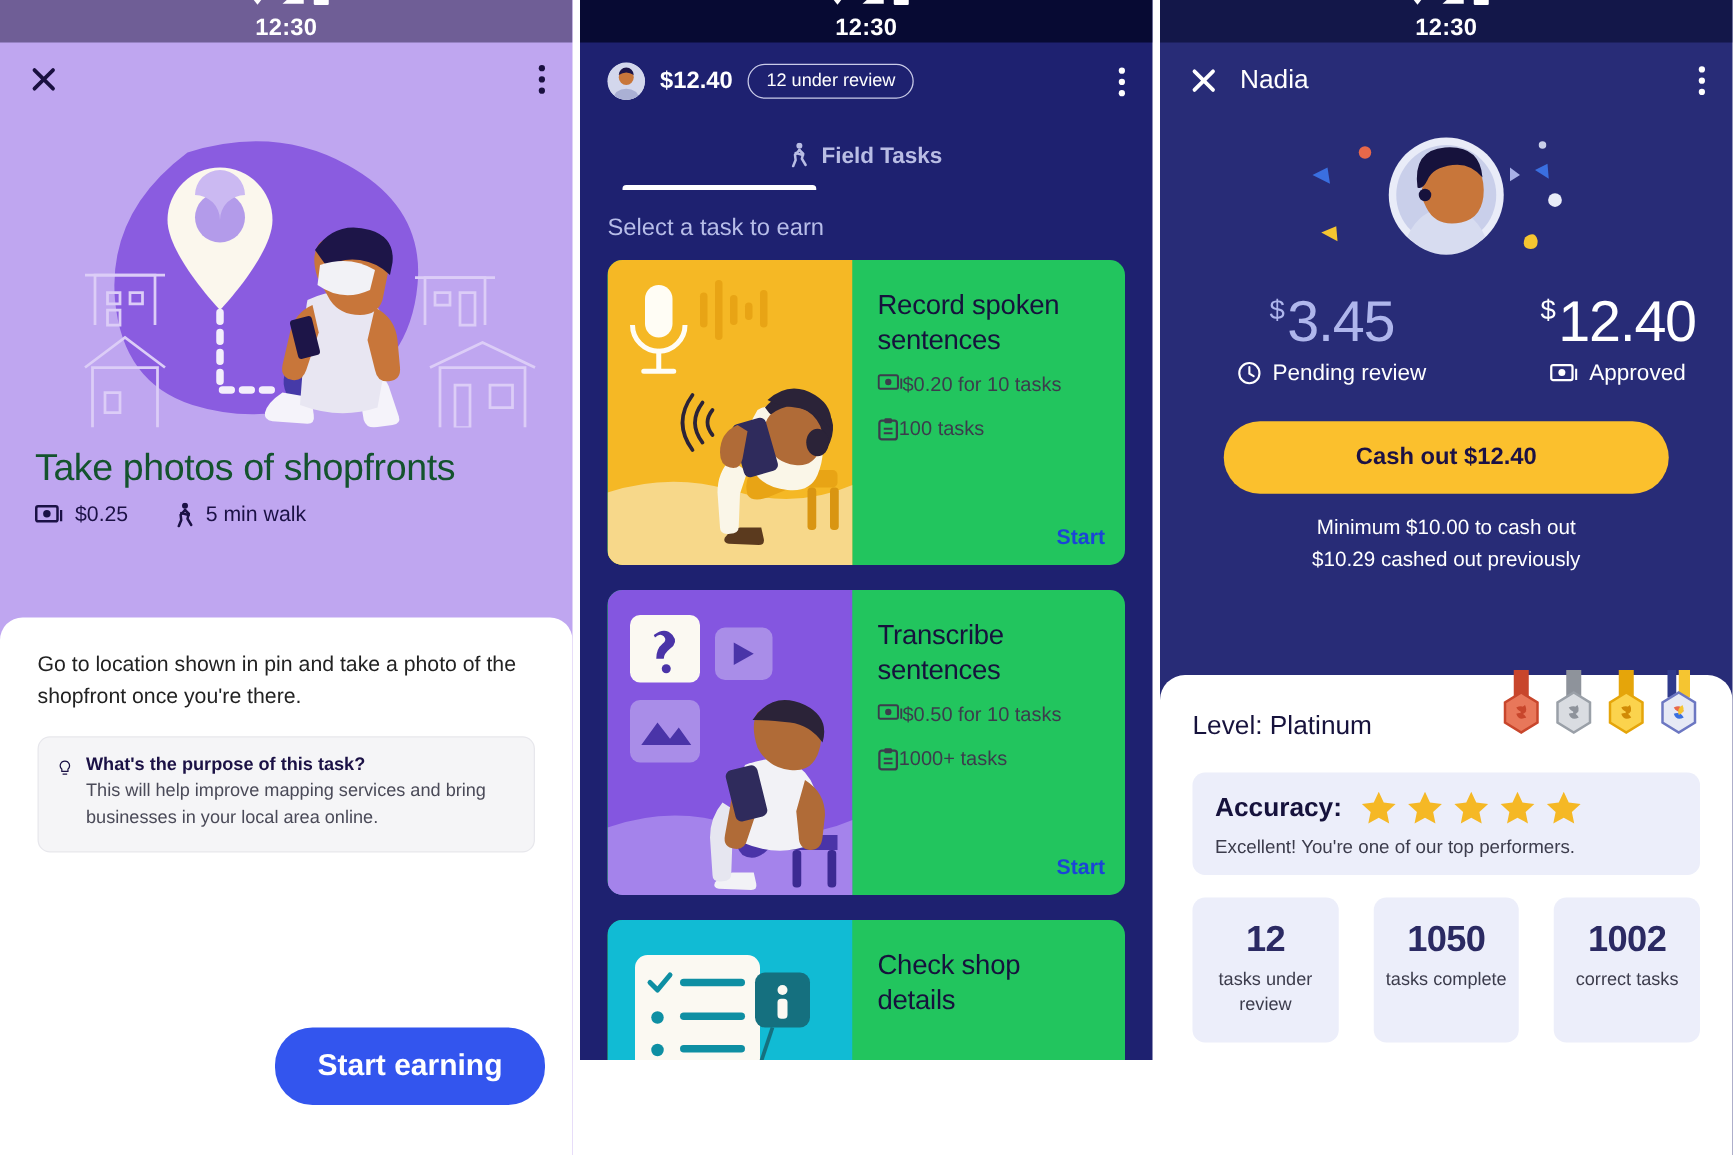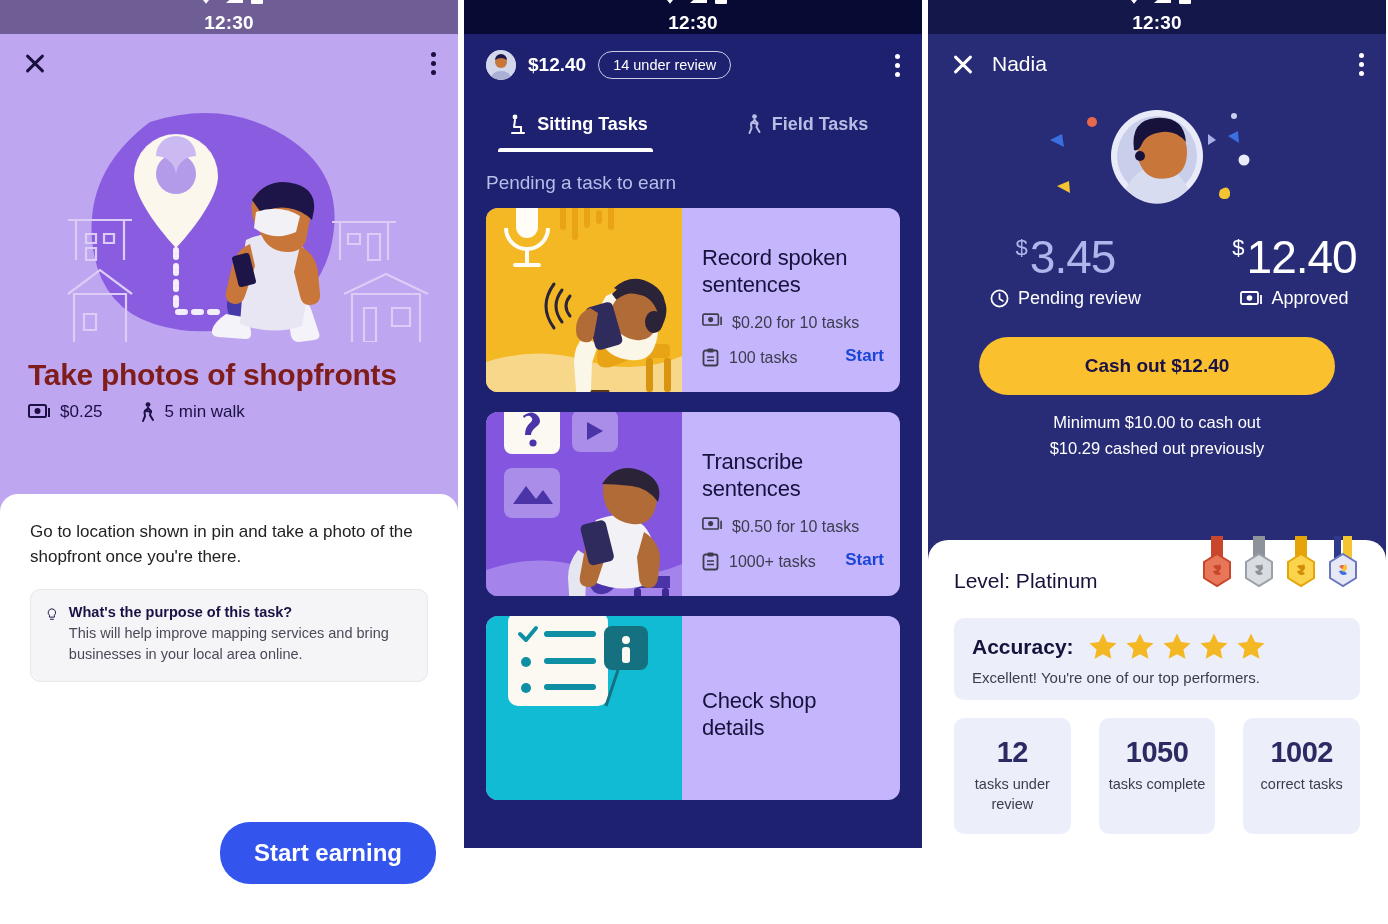--- a/index.html
+++ b/index.html
@@ -35,21 +35,21 @@
   .close-x { width: 26px; height: 26px; position: relative; cursor:pointer; }
   .close-x:before, .close-x:after {
     content:""; position:absolute; left:1px; top:12px; width:24px; height:3px; background:#1a1040; border-radius:2px;
   }
   .close-x:before { transform: rotate(45deg); }
   .close-x:after  { transform: rotate(-45deg); }
 
   .hero { height: 250px; position: relative; }
   .hero svg { position:absolute; left:0; top:0; }
 
-  .p1-title { font-size: 30px; font-weight: 700; color: #7f1d1d; padding: 16px 28px 0; letter-spacing:-.3px; }
+  .p1-title { font-size: 30px; font-weight: 400; color: #14532d; padding: 16px 28px 0; letter-spacing:-.3px; }
   .p1-meta { display:flex; align-items:center; gap: 10px; padding: 10px 28px 0; font-size: 17px; color:#1b1145; font-weight:500;}
   .p1-meta .sep { width: 18px; }
 
   .sheet {
     position: absolute; left: 0; right: 0; bottom: 0; top: 494px;
     background:#fff; border-radius: 18px 18px 0 0; padding: 26px 30px 0;
   }
   .sheet p.desc { font-size: 17px; line-height: 1.45; color:#222; }
   .purpose {
     margin-top: 20px; background:#f5f5f7; border:1px solid #e7e7ec; border-radius: 10px;
@@ -77,25 +77,25 @@
   .bal { font-size: 19px; font-weight:700; color:#fff; }
   .pill { border:1.5px solid #c9cbe8; border-radius: 18px; padding: 5px 14px; font-size: 14.5px; color:#fff; cursor:pointer;}
   .tabs { display:flex; height: 56px; position:relative; }
   .tab { flex:1; display:flex; align-items:center; justify-content:center; gap:10px; cursor:pointer; }
   .tab .lbl { font-size: 18px; font-weight:700; color:#b9bde4; }
   .tab.active .lbl { color:#fff; }
   .tab-underline { position:absolute; bottom:0; left: 34px; width: 155px; height: 4px; background:#fff; border-radius: 3px 3px 0 0; }
   .sel-label { font-size: 19px; color:#b7bde8; padding: 20px 22px 14px; }
 
   .cards { padding: 0 22px; display:flex; flex-direction:column; gap: 20px; }
-  .card { background:#c4b5fd; border-radius: 12px; overflow:hidden; display:flex; height: 184px; align-items: center; }
+  .card { background:#22c55e; border-radius: 12px; overflow:hidden; display:flex; height: 244px; }
   .card .art { width: 196px; flex:none; position:relative; }
   .card .body { flex:1; padding: 22px 16px 10px 20px; position:relative; }
   .card h3 { font-size: 22px; font-weight: 400; color:#16123c; line-height:1.25; letter-spacing:-.2px;}
-  .card .row { display:flex; align-items:flex-start; gap:10px; margin-top: 14px; font-size: 16px; color:#3c3c4c; }
+  .card .row { display:flex; align-items:flex-start; margin-top: 14px; font-size: 16px; color:#3c3c4c; }
   .card .row span.t { line-height:1.3; }
   .card .start { position:absolute; right: 16px; bottom: 12px; color:#1b45d6; font-size: 17px; font-weight:700; cursor:pointer; }
 
   
   #p3 { width: 458px; height: 924px; background:#282C77; }
   #p3 .statusbar { background:#131749; }
   #p3 .appbar { height: 60px; display:flex; align-items:center; justify-content:space-between; padding: 0 22px; }
   .close-x.light:before, .close-x.light:after { background:#fff; }
   .p3-name { font-size: 21px; color:#fff; margin-left: 16px; }
   .p3-left { display:flex; align-items:center; }
@@ -253,52 +253,43 @@
       <div class="acct">
         <div class="avatar-sm">
           <svg width="30" height="30" viewBox="0 0 30 30">
             <circle cx="15" cy="15" r="15" fill="#D3D7EC"></circle>
             <circle cx="15" cy="12" r="6" fill="#C8763A"></circle>
             <path d="M9 10 a6 6 0 0 1 12 0 q-6 -4 -12 0z" fill="#1D1548"></path>
             <path d="M4 30 q2 -9 11 -9 q9 0 11 9z" fill="#AAB0D4"></path>
           </svg>
         </div>
         <span class="bal">$12.40</span>
-        <span class="pill">14 under review</span>
+        <span class="pill">12 under review</span>
       </div>
       <div class="kebab light">
           <i></i>
           <i></i>
           <i></i>
         </div>
     </div>
 
     <div class="tabs">
-      <div class="tab active">
-        <svg width="18" height="20" viewBox="0 0 18 20">
-          <circle cx="6" cy="3" r="2.4" fill="#fff"></circle>
-          <path d="M6 6 l-1 7 h7" stroke="#fff" stroke-width="2" fill="none" stroke-linecap="round" stroke-linejoin="round"></path>
-          <path d="M12 13 v6" stroke="#fff" stroke-width="2" stroke-linecap="round"></path>
-          <path d="M3 19 h12" stroke="#fff" stroke-width="2" stroke-linecap="round"></path>
-        </svg>
-        <span class="lbl">Sitting Tasks</span>
-      </div>
       <div class="tab">
         <svg width="15" height="20" viewBox="0 0 14 20">
           <circle cx="7" cy="2.6" r="2.4" fill="#b9bde4"></circle>
           <path d="M7 6 l-3.5 4 l0.5 4 l-2 5" stroke="#b9bde4" stroke-width="2" fill="none" stroke-linecap="round"></path>
           <path d="M7 6 l3 3 l-1 4 l3 5" stroke="#b9bde4" stroke-width="2" fill="none" stroke-linecap="round"></path>
           <path d="M4 8.5 l6 1.5" stroke="#b9bde4" stroke-width="2" stroke-linecap="round"></path>
         </svg>
         <span class="lbl">Field Tasks</span>
       </div>
       <div class="tab-underline"></div>
     </div>
 
-    <div class="sel-label">Pending a task to earn</div>
+    <div class="sel-label">Select a task to earn</div>
 
     <div class="cards">
 
       <div class="card">
         <div class="art">
           <svg width="196" height="244" viewBox="0 0 196 244">
             <rect width="196" height="244" fill="#F5B825"></rect>
             <path d="M0 186 q50 -16 98 -2 q52 16 98 -4 v64 H0z" fill="#F7D88A"></path>
             <rect x="30" y="20" width="22" height="42" rx="11" fill="#FFFDF5"></rect>
             <path d="M20 52 a21 21 0 0 0 42 0" stroke="#FFFDF5" stroke-width="4" fill="none"></path>

